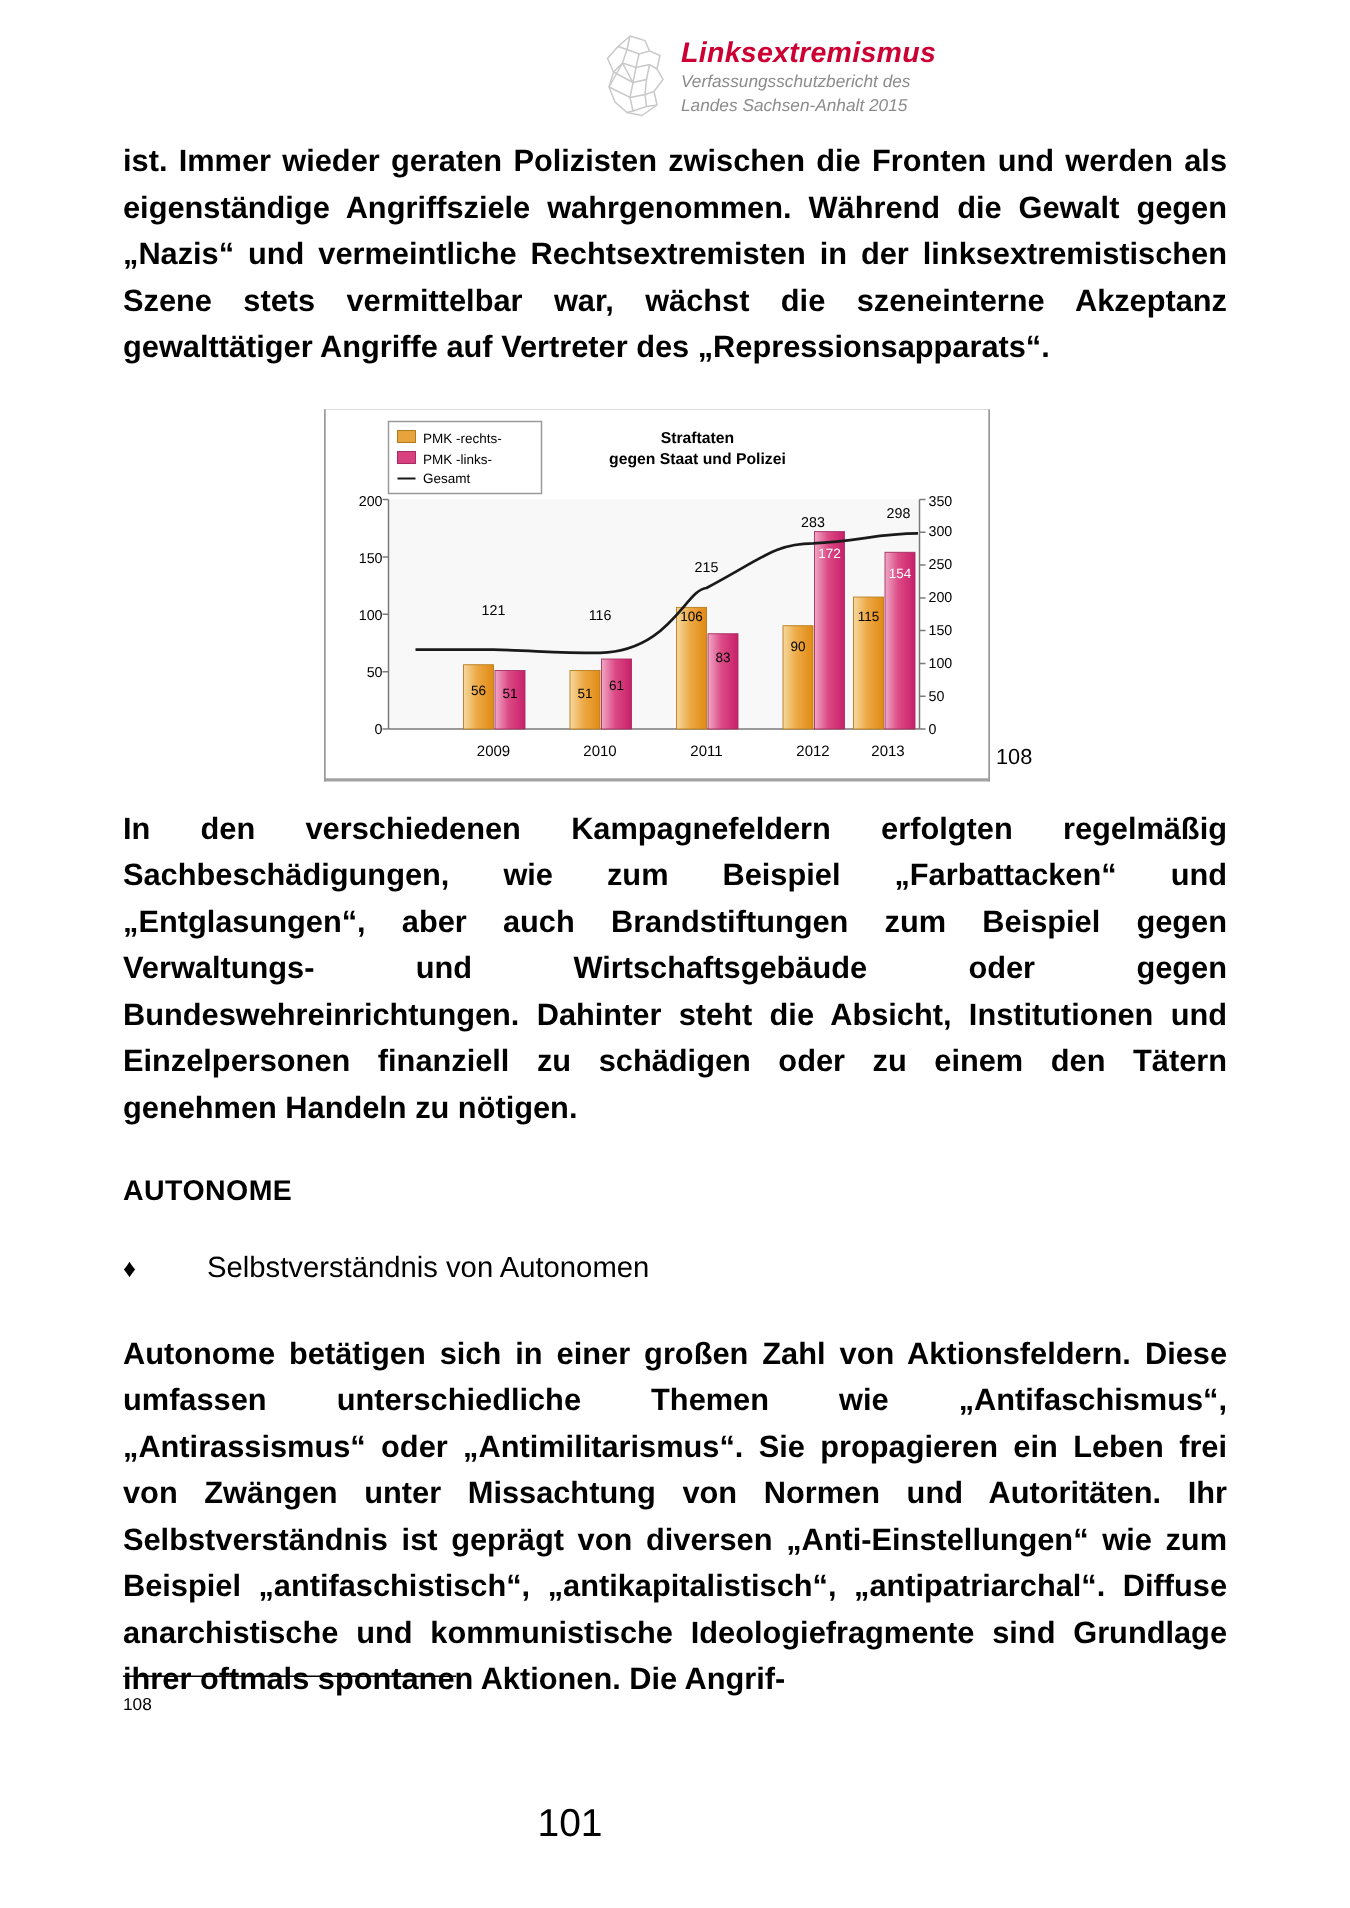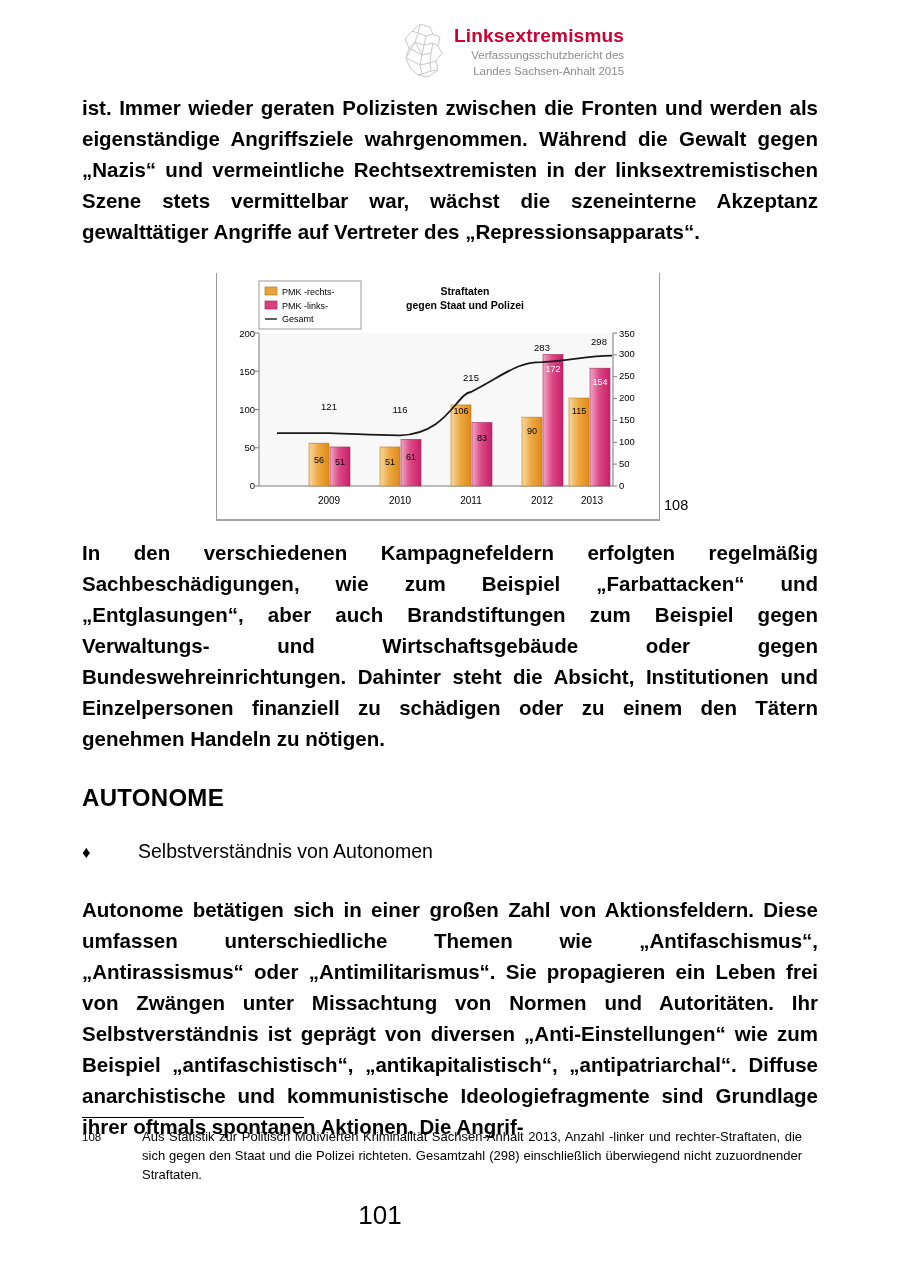--- a/index.html
+++ b/index.html
@@ -21,20 +21,21 @@
     height: 1272px;
   }
 
   
   .page-header {
     position: absolute;
     top: 22px;
     left: 0;
     width: 900px;
     height: 72px;
+    font-style: italic;
   }
   .header-inner {
     position: absolute;
     left: 400px;
     top: 0;
     display: flex;
     align-items: flex-start;
     gap: 8px;
   }
   .header-logo {
@@ -49,21 +50,21 @@
     color: #cc0033;
     font-size: 19px;
     font-weight: bold;
     letter-spacing: 0.2px;
     line-height: 20px;
   }
   .header-sub {
     color: #8c8c8c;
     font-size: 11.5px;
     line-height: 14px;
-    text-align: right;
+    text-align: left;
     margin-top: 2px;
   }
 
   
   .content {
     position: absolute;
     left: 82px;
     top: 92px;
     width: 736px;
   }
@@ -72,21 +73,21 @@
     line-height: 31px;
     text-align: justify;
     text-justify: inter-word;
     margin: 0 0 26px 0;
     hyphens: manual;
     font-weight: bold;
   }
   p.body.tight { margin-bottom: 0; }
 
   h3.section {
-    font-size: 24px;
+    font-size: 19px;
     font-weight: bold;
     margin: 30px 0 26px 0;
     letter-spacing: 0.3px;
   }
   .bullet-head {
     display: flex;
     gap: 0;
     margin: 0 0 28px 0;
     align-items: baseline;
   }
@@ -349,18 +350,17 @@
       <div class="bullet-text">Selbstverständnis von Autonomen</div>
     </div>
 
     <p class="body tight">Autonome betätigen sich in einer großen Zahl von Aktionsfeldern. Diese umfassen unterschiedliche Themen wie „Antifaschismus“, „Antirassismus“ oder „Antimilitarismus“. Sie propagieren ein Leben frei von Zwängen unter Missachtung von Normen und Autoritäten. Ihr Selbstverständnis ist geprägt von diversen „Anti-Einstellungen“ wie zum Beispiel „antifaschistisch“, „antikapitalistisch“, „antipatriarchal“. Diffuse anarchistische und kommunistische Ideologiefragmente sind Grundlage ihrer oftmals spontanen Aktionen. Die Angrif-</p>
   </div>
 
   <div class="footnote">
     <div class="footnote-rule"></div>
     <div class="footnote-row">
       <div class="fn-num">108</div>
-      <div class="fn-text">Aus Statistik zur Politisch Motivierten Kriminalität Sachsen-Anhalt 2013, Anzahl -linker und rechter-Straftaten, die sich gegen den Staat und die Polizei richteten. Gesamtzahl (298) einschließlich überwiegend nicht zuzuordnender Straftaten.</div>
     </div>
   </div>
 
   <div class="page-number">101</div>
 </div>
 
 </body></html>

